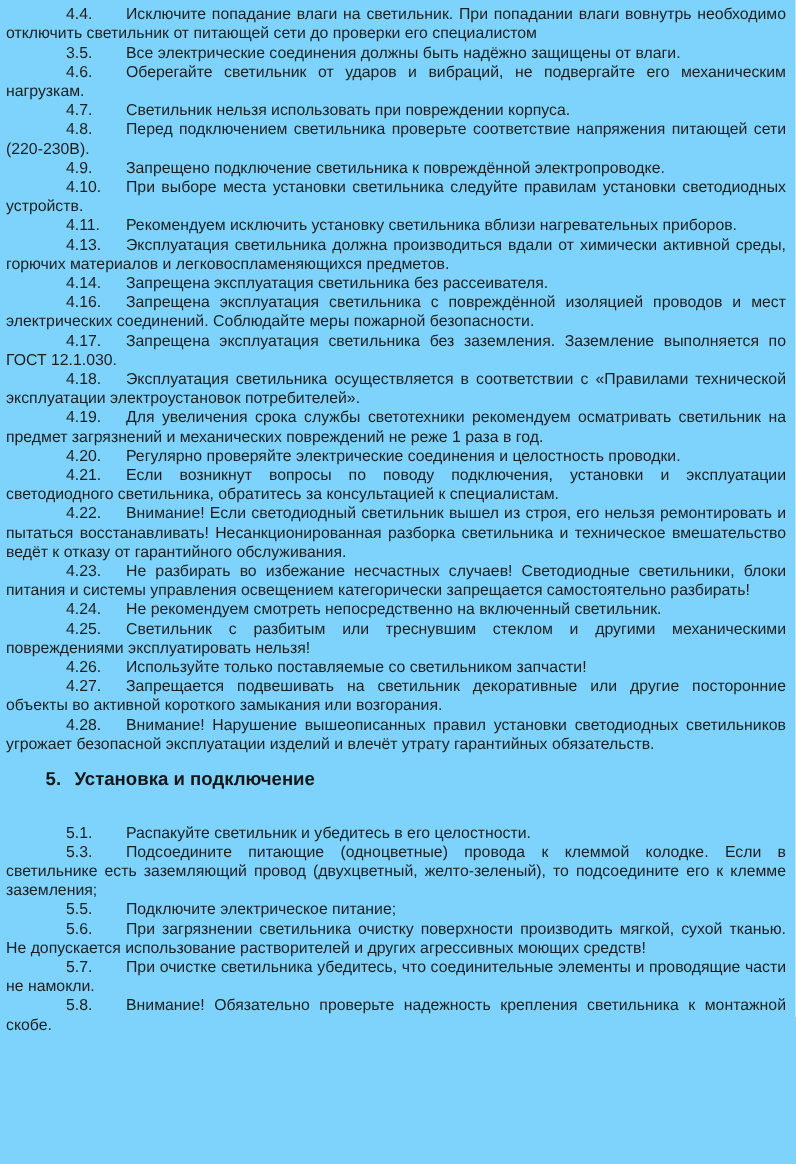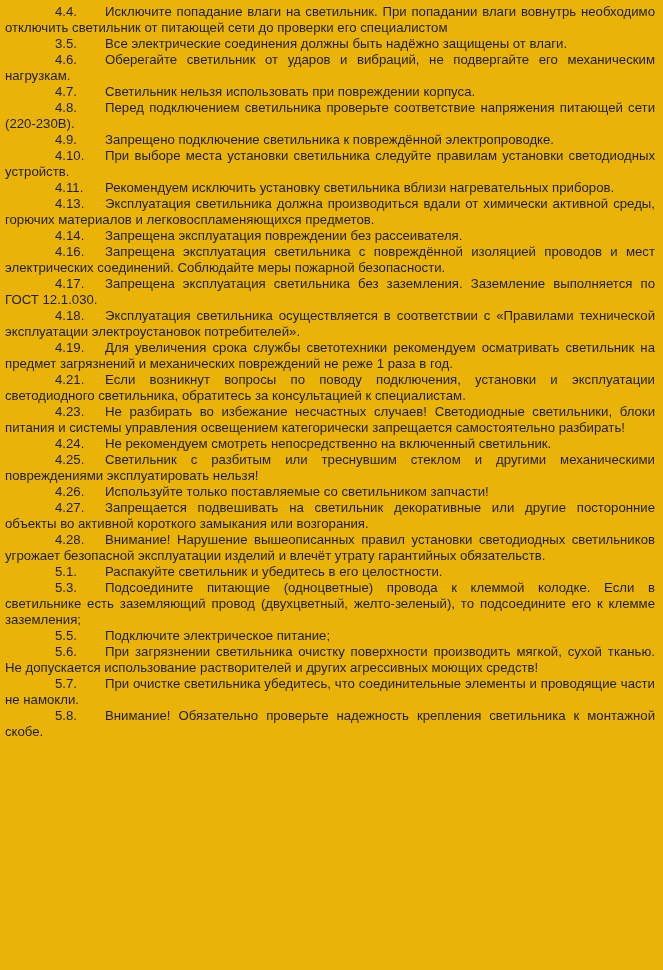--- a/index.html
+++ b/index.html
@@ -5,21 +5,21 @@
   html, body {
     margin: 0;
     padding: 0;
     background: #ffffff;
   }
   .page {
     position: relative;
     width: 663px;
     height: 970px;
     box-sizing: border-box;
-    background: #eab308;
+    background: #7dd3fc;
     color: #1e1e1e;
     font-family: "Liberation Sans", "DejaVu Sans", sans-serif;
     font-size: 13.2px;
     line-height: 16px;
     padding: 4px 8px 0 5px;
     overflow: hidden;
   }
   .para {
     margin: 0;
     text-align: justify;
@@ -63,48 +63,51 @@
 
   <p class="para"><span class="num">4.9.</span><span class="txt">Запрещено подключение светильника к повреждённой электропроводке.</span></p>
 
   <p class="para"><span class="num">4.10.</span><span class="txt">При выборе места установки светильника следуйте правилам установки светодиодных устройств.</span></p>
 
   <p class="para"><span class="num">4.11.</span><span class="txt">Рекомендуем исключить установку светильника вблизи нагревательных приборов.</span></p>
 
 
   <p class="para"><span class="num">4.13.</span><span class="txt">Эксплуатация светильника должна производиться вдали от химически активной среды, горючих материалов и легковоспламеняющихся предметов.</span></p>
 
-  <p class="para"><span class="num">4.14.</span><span class="txt">Запрещена эксплуатация повреждении без рассеивателя.</span></p>
+  <p class="para"><span class="num">4.14.</span><span class="txt">Запрещена эксплуатация светильника без рассеивателя.</span></p>
 
 
   <p class="para"><span class="num">4.16.</span><span class="txt">Запрещена эксплуатация светильника с повреждённой изоляцией проводов и мест электрических соединений. Соблюдайте меры пожарной безопасности.</span></p>
 
   <p class="para"><span class="num">4.17.</span><span class="txt">Запрещена эксплуатация светильника без заземления. Заземление выполняется по ГОСТ 12.1.030.</span></p>
 
   <p class="para"><span class="num">4.18.</span><span class="txt">Эксплуатация светильника осуществляется в соответствии с «Правилами технической эксплуатации электроустановок потребителей».</span></p>
 
   <p class="para"><span class="num">4.19.</span><span class="txt">Для увеличения срока службы светотехники рекомендуем осматривать светильник на предмет загрязнений и механических повреждений не реже 1 раза в год.</span></p>
 
+  <p class="para"><span class="num">4.20.</span><span class="txt">Регулярно проверяйте электрические соединения и целостность проводки.</span></p>
 
   <p class="para"><span class="num">4.21.</span><span class="txt">Если возникнут вопросы по поводу подключения, установки и эксплуатации светодиодного светильника, обратитесь за консультацией к специалистам.</span></p>
 
+  <p class="para"><span class="num">4.22.</span><span class="txt">Внимание! Если светодиодный светильник вышел из строя, его нельзя ремонтировать и пытаться восстанавливать! Несанкционированная разборка светильника и техническое вмешательство ведёт к отказу от гарантийного обслуживания.</span></p>
 
   <p class="para"><span class="num">4.23.</span><span class="txt">Не разбирать во избежание несчастных случаев! Светодиодные светильники, блоки питания и системы управления освещением категорически запрещается самостоятельно разбирать!</span></p>
 
   <p class="para"><span class="num">4.24.</span><span class="txt">Не рекомендуем смотреть непосредственно на включенный светильник.</span></p>
 
   <p class="para"><span class="num">4.25.</span><span class="txt">Светильник с разбитым или треснувшим стеклом и другими механическими повреждениями эксплуатировать нельзя!</span></p>
 
   <p class="para"><span class="num">4.26.</span><span class="txt">Используйте только поставляемые со светильником запчасти!</span></p>
 
   <p class="para"><span class="num">4.27.</span><span class="txt">Запрещается подвешивать на светильник декоративные или другие посторонние объекты во активной короткого замыкания или возгорания.</span></p>
 
   <p class="para"><span class="num">4.28.</span><span class="txt">Внимание! Нарушение вышеописанных правил установки светодиодных светильников угрожает безопасной эксплуатации изделий и влечёт утрату гарантийных обязательств.</span></p>
 </div>
 
+  <h2 class="heading"><span class="hnum">5.</span><span>Установка и подключение</span></h2>
 
   <div id="sec5-list">
   <p class="para"><span class="num">5.1.</span><span class="txt">Распакуйте светильник и убедитесь в его целостности.</span></p>
 
 
   <p class="para"><span class="num">5.3.</span><span class="txt">Подсоедините питающие (одноцветные) провода к клеммой колодке. Если в светильнике есть заземляющий провод (двухцветный, желто-зеленый), то подсоедините его к клемме заземления;</span></p>
 
 
   <p class="para"><span class="num">5.5.</span><span class="txt">Подключите электрическое питание;</span></p>
 

